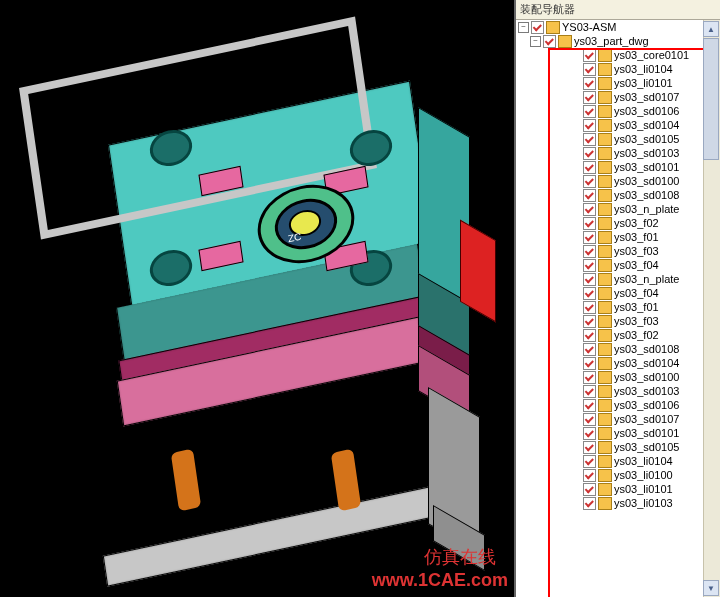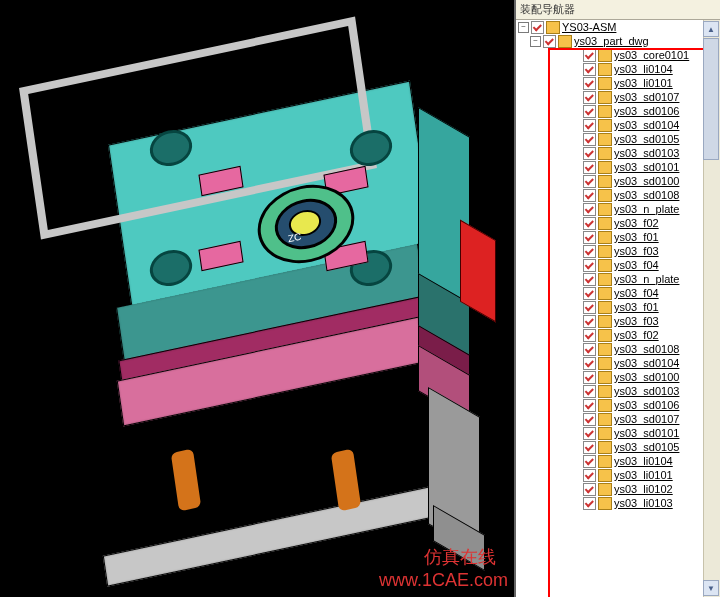--- a/index.html
+++ b/index.html
@@ -35,21 +35,21 @@
     color: rgba(255,255,255,0.07);
     font-weight: 600;
     font-family: Arial, sans-serif;
   }
   .wm-url {
     position: absolute;
     right: 6px;
     bottom: 6px;
     font-size: 18px;
     color: #d33;
-    font-weight: 400;
+    font-weight: 700;
   }
   .wm-cn {
     position: absolute;
     right: 18px;
     bottom: 28px;
     font-size: 18px;
     color: #d33;
   }
 
   
@@ -154,21 +154,21 @@
     border-left:2px solid #c33; border-bottom:2px solid #c33;
     transform: rotate(-45deg) translate(0,-1px);
   }
   .ico {
     width:12px; height:11px; display:inline-block;
     background:#f6c24a; border:1px solid #a97f18;
     position:relative;
   }
   .ico.asm { background:#f6c24a; }
   .ico.prt { background:#f6c24a; }
-  .lbl { color:#000;text-decoration:underline; }
+  .lbl { color:#000; }
   .red-box {
     position:absolute;
     left:32px; top:28px; right:2px; bottom:-4px;
     border:2px solid #f00;
     pointer-events:none;
   }
   .scroll-gutter{
     position:absolute; right:0; top:0; bottom:0; width:16px;
     background:#ece9d8; border-left:1px solid #c7c2ab;
   }
@@ -426,27 +426,27 @@
         <div class="node pad-3">
           <span class="twist blank"></span>
           <span class="chk"></span>
           <span class="ico prt"></span>
           <span class="lbl">ys03_li0104</span>
         </div>
         <div class="node pad-3">
           <span class="twist blank"></span>
           <span class="chk"></span>
           <span class="ico prt"></span>
+          <span class="lbl">ys03_li0100</span>
+        </div>
+        <div class="node pad-3">
+          <span class="twist blank"></span>
+          <span class="chk"></span>
+          <span class="ico prt"></span>
           <span class="lbl">ys03_li0101</span>
-        </div>
-        <div class="node pad-3">
-          <span class="twist blank"></span>
-          <span class="chk"></span>
-          <span class="ico prt"></span>
-          <span class="lbl">ys03_li0102</span>
         </div>
         <div class="node pad-3">
           <span class="twist blank"></span>
           <span class="chk"></span>
           <span class="ico prt"></span>
           <span class="lbl">ys03_li0103</span>
         </div>
         <div class="red-box"></div>
         <div class="scroll-gutter">
         <div class="scroll-btn" style="top:1px;">▲</div>

